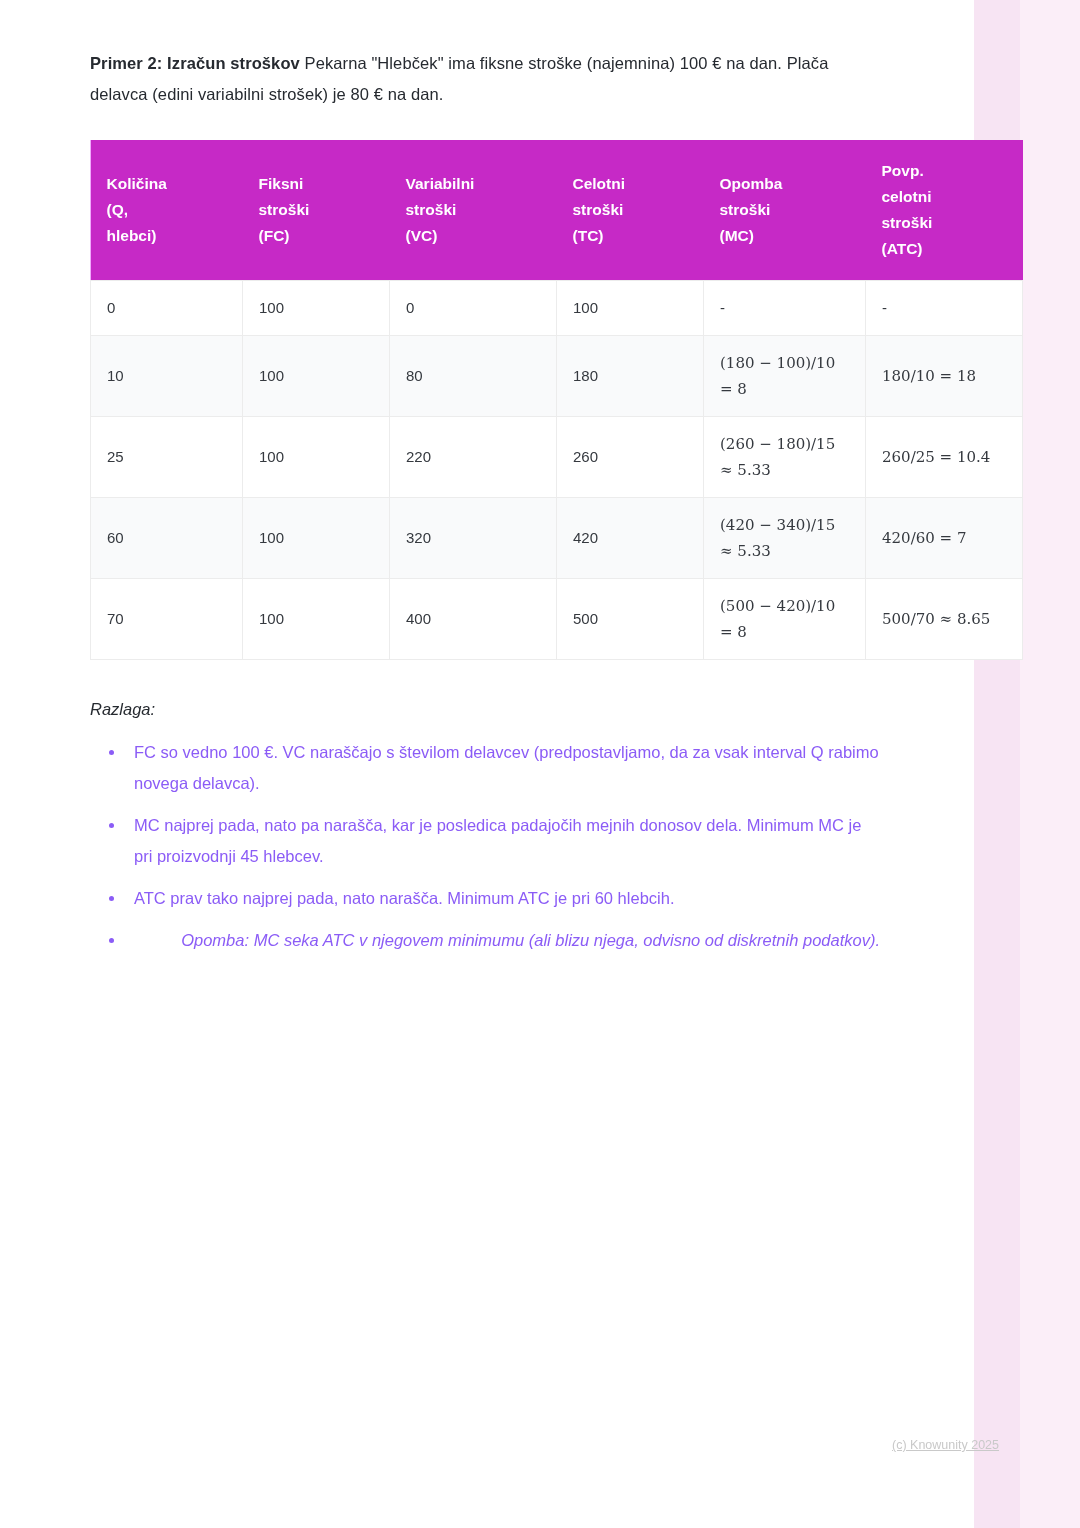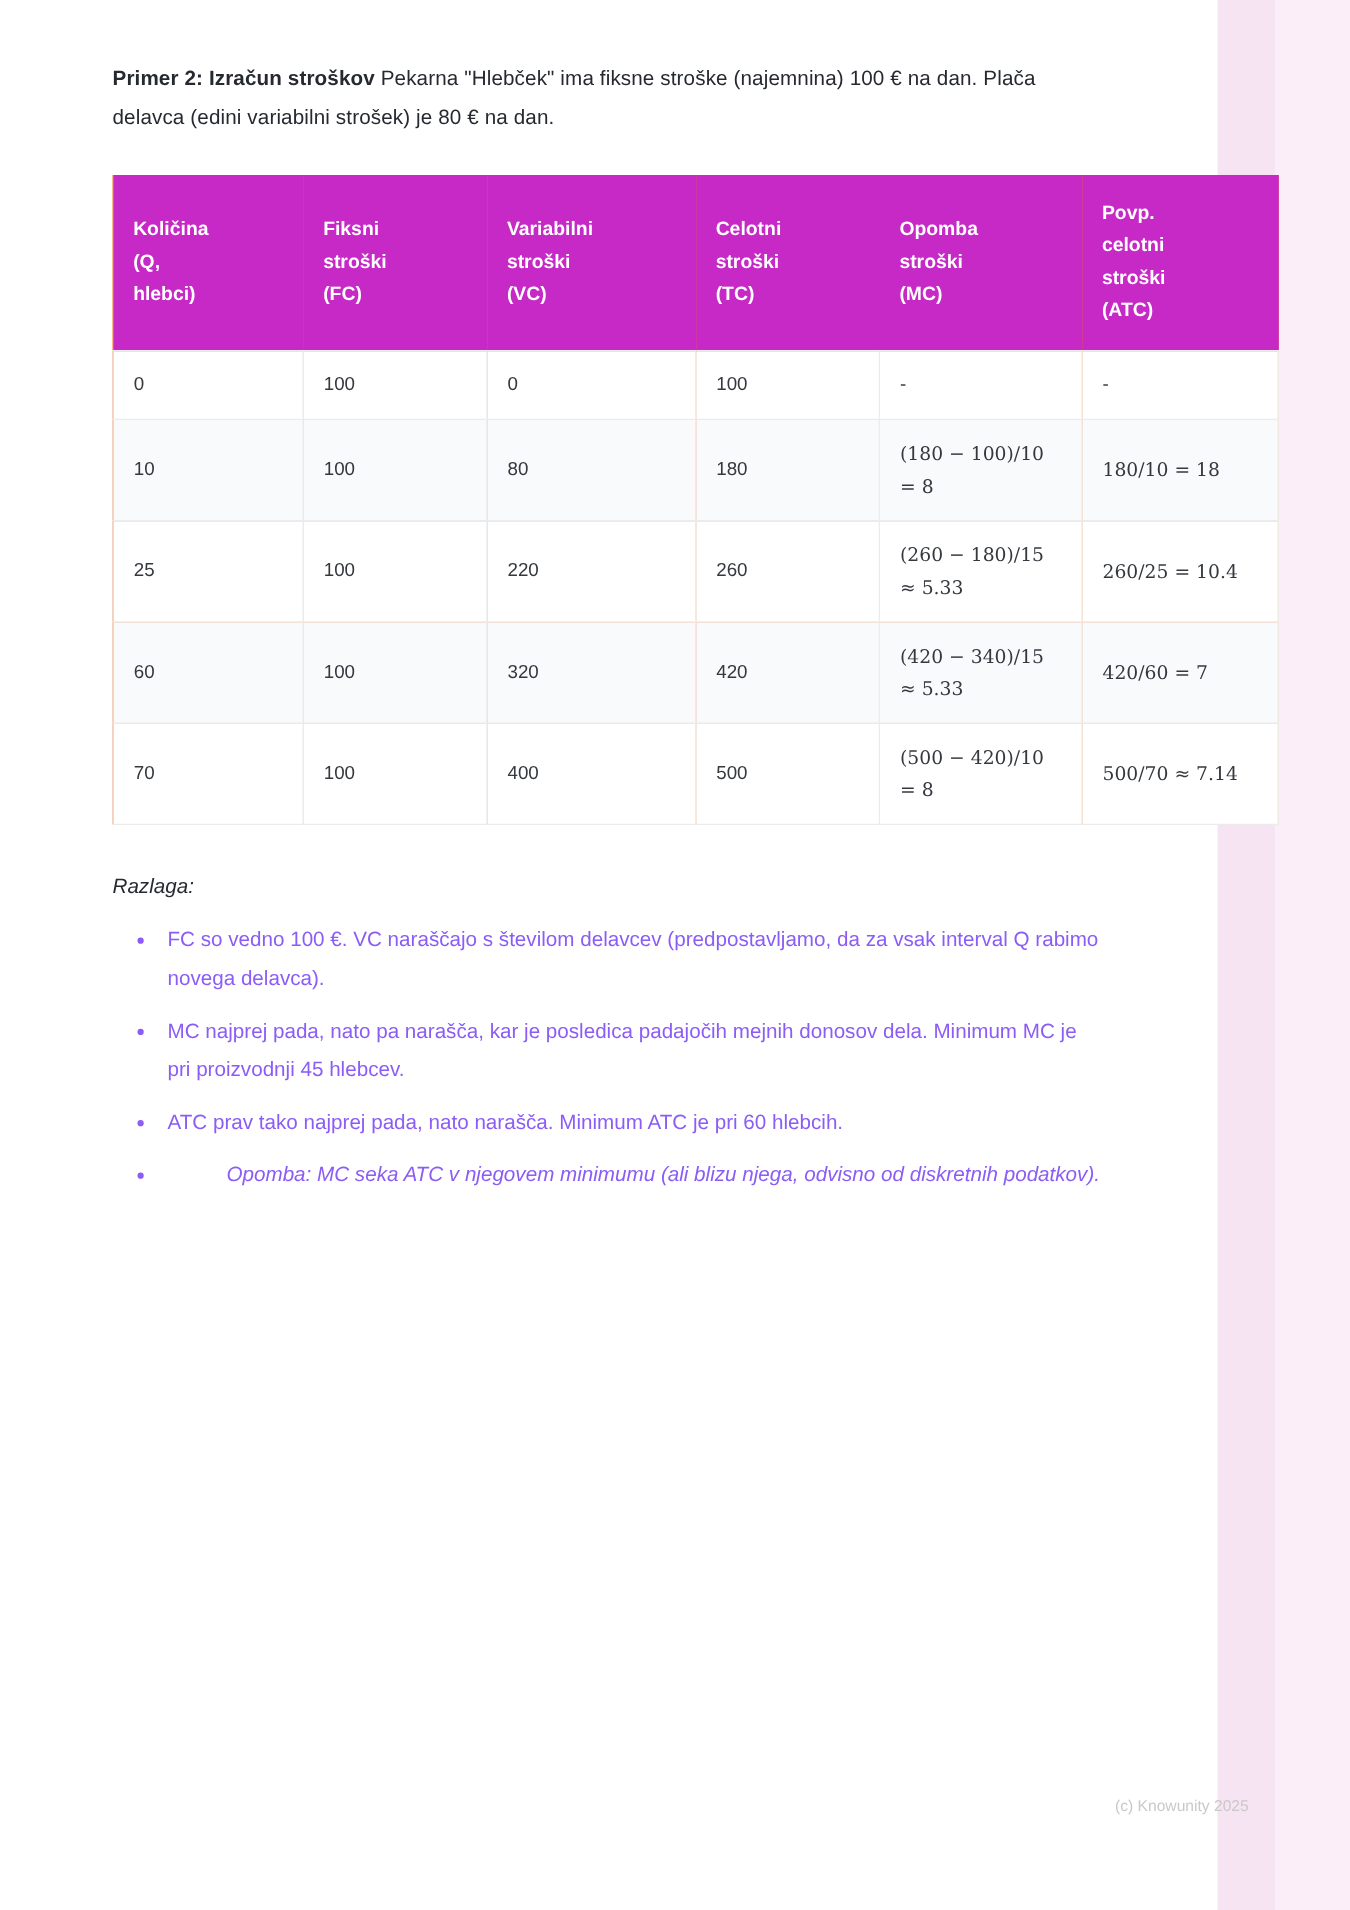--- a/index.html
+++ b/index.html
@@ -45,21 +45,21 @@
     margin: 0 0 30px 0;
     letter-spacing: 0.1px;
   }
   .intro b { font-weight: bold; }
 
   table.cost-table {
     border-collapse: collapse;
     width: 740px;
     table-layout: fixed;
     font-size: 15px;
-    background: #f97316;
+    background: #f0abfc;
   }
   table.cost-table th {
     background: #c629c6;
     color: #ffffff;
     font-weight: bold;
     text-align: left;
     vertical-align: middle;
     padding: 18px 16px;
     font-size: 15.5px;
     line-height: 26px;
@@ -112,20 +112,21 @@
   }
   ul.notes li.italic { font-style: italic; text-align: right; }
 
   .watermark {
     position: absolute;
     left: 892px;
     top: 1438px;
     font-size: 12.5px;
     color: #c9c9c9;
     white-space: nowrap;
+    text-decoration: underline;
   }
 </style>
 </head>
 <body>
 
 <div class="page">
 
   <div class="edge-strip edge-white"></div>
   <div class="edge-strip edge-pink"></div>
   <div class="edge-strip edge-pink2"></div>
@@ -204,21 +205,21 @@
           <td>420</td>
           <td class="math">(420 − 340)/15 ≈ 5.33</td>
           <td class="math">420/60 = 7</td>
         </tr>
         <tr>
           <td>70</td>
           <td>100</td>
           <td>400</td>
           <td>500</td>
           <td class="math">(500 − 420)/10 = 8</td>
-          <td class="math">500/70 ≈ 7.14</td>
+          <td class="math">500/70 ≈ 8.65</td>
         </tr>
       </tbody>
     </table>
 
     <div class="razlaga">Razlaga:</div>
 
     <ul class="notes">
       <li>FC so vedno 100 €. VC naraščajo s številom delavcev (predpostavljamo, da za vsak interval Q rabimo novega delavca).</li>
       <li>MC najprej pada, nato pa narašča, kar je posledica padajočih mejnih donosov dela. Minimum MC je pri proizvodnji 45 hlebcev.</li>
       <li>ATC prav tako najprej pada, nato narašča. Minimum ATC je pri 60 hlebcih.</li>

